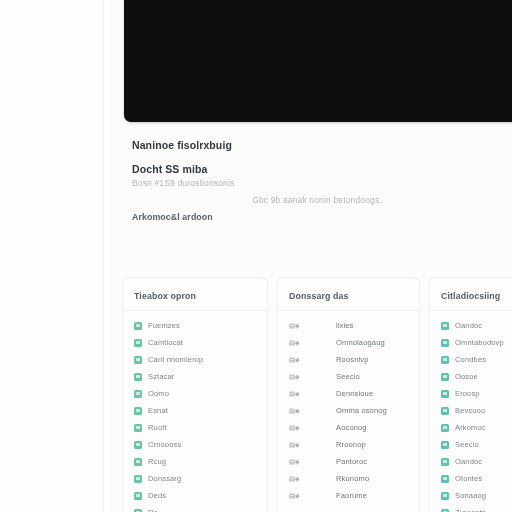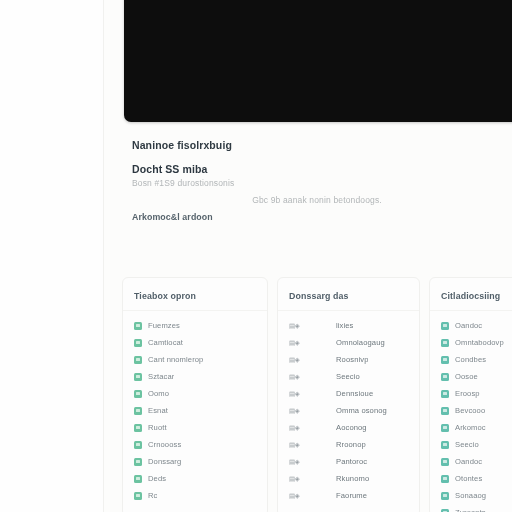--- a/index.html
+++ b/index.html
@@ -185,20 +185,24 @@
           <div class="row">
               <span class="sq-icon"></span>
               <span class="row-label">Ruott</span>
             </div>
           <div class="row">
               <span class="sq-icon"></span>
               <span class="row-label">Crnoooss</span>
             </div>
           <div class="row">
               <span class="sq-icon"></span>
+              <span class="row-label">Rcug</span>
+            </div>
+          <div class="row">
+              <span class="sq-icon"></span>
               <span class="row-label">Donssarg</span>
             </div>
           <div class="row">
               <span class="sq-icon"></span>
               <span class="row-label">Deds</span>
             </div>
           <div class="row">
               <span class="sq-icon"></span>
               <span class="row-label">Rc</span>
             </div>

